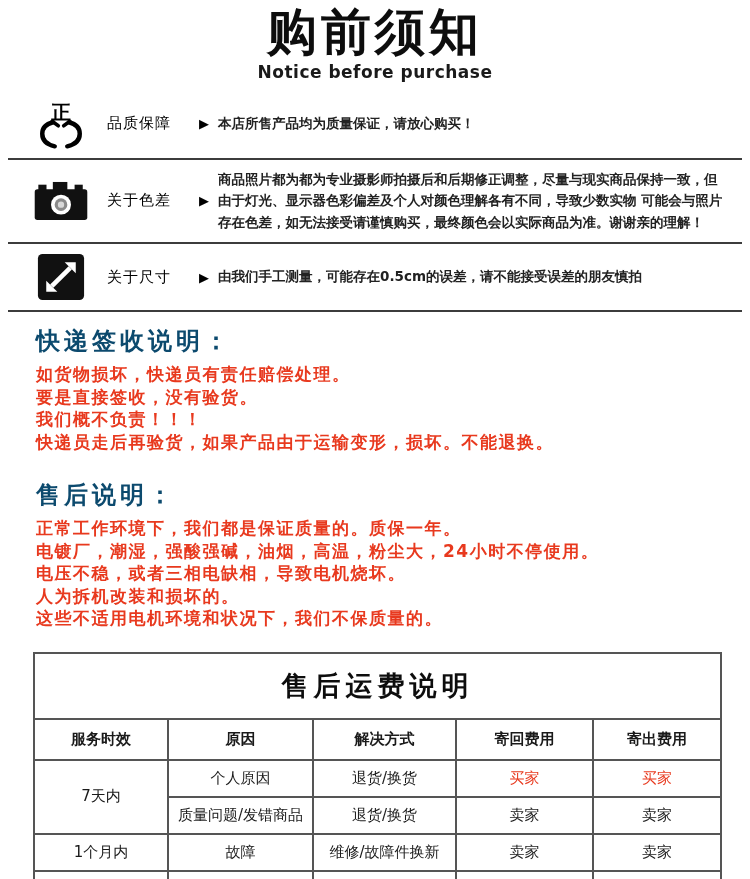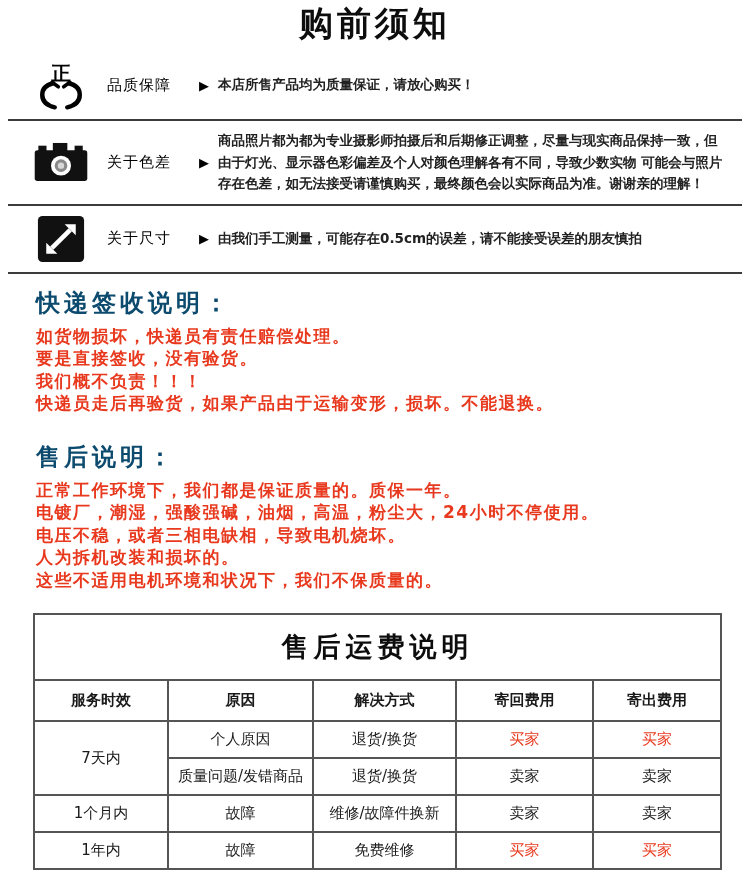--- a/index.html
+++ b/index.html
@@ -4,21 +4,21 @@
 <style>
   * { margin: 0; padding: 0; box-sizing: border-box; }
   html, body { background: #fff; }
   body {
     width: 750px; height: 879px; margin: 0 auto; overflow: hidden;
     font-family: "DejaVu Sans", "Liberation Sans", sans-serif;
     color: #111;
   }
   
   .header { text-align: center; padding-top: 4px; }
-  .header .title { font-size: 34px; font-weight: bold; letter-spacing: 4px; color: #0d0d0d; line-height: 1.15; }
+  .header .title { font-size: 50px; font-weight: bold; letter-spacing: 4px; color: #0d0d0d; line-height: 1.15; }
   .header .subtitle { font-size: 17px; font-weight: bold; color: #1a1a1a; margin-top: 0px; letter-spacing: 0.5px; }
 
   
   .notices { margin: 8px 8px 0 8px; }
   .notice-row {
     display: flex; align-items: center;
     border-bottom: 2px solid #3c3c3c;
     padding: 9px 0;
   }
   .notice-icon { width: 62px; min-width: 62px; margin-left: 22px; display: flex; justify-content: center; }
@@ -44,20 +44,21 @@
   .freight-table .t-title { height: 66px; font-size: 27px; font-weight: bold; letter-spacing: 5px; color: #0d0d0d; }
   .freight-table .t-head td { height: 41px; font-size: 15px; font-weight: bold; color: #1a1a1a; }
   .freight-table .t-body td { height: 37px; font-size: 15px; font-weight: normal; color: #1a1a1a; }
   .freight-table td.red { color: #e8391e; }
 </style>
 </head>
 <body>
 
 <div class="header">
   <div class="title">购前须知</div>
+  <div class="subtitle">Notice before purchase</div>
 </div>
 
 <div class="notices">
 
   <div class="notice-row">
     <span class="notice-icon">
       <svg width="58" height="50" viewBox="0 0 64 56">
         <text x="32" y="22" text-anchor="middle" font-size="22" font-weight="bold" fill="#000" font-family="DejaVu Sans, sans-serif">正</text>
         <path d="M23 26 q-12 3 -12 13 q0 11 14 14" fill="none" stroke="#000" stroke-width="5" stroke-linecap="round"></path>
         <path d="M41 26 q12 3 12 13 q0 11 -14 14" fill="none" stroke="#000" stroke-width="5" stroke-linecap="round"></path>

